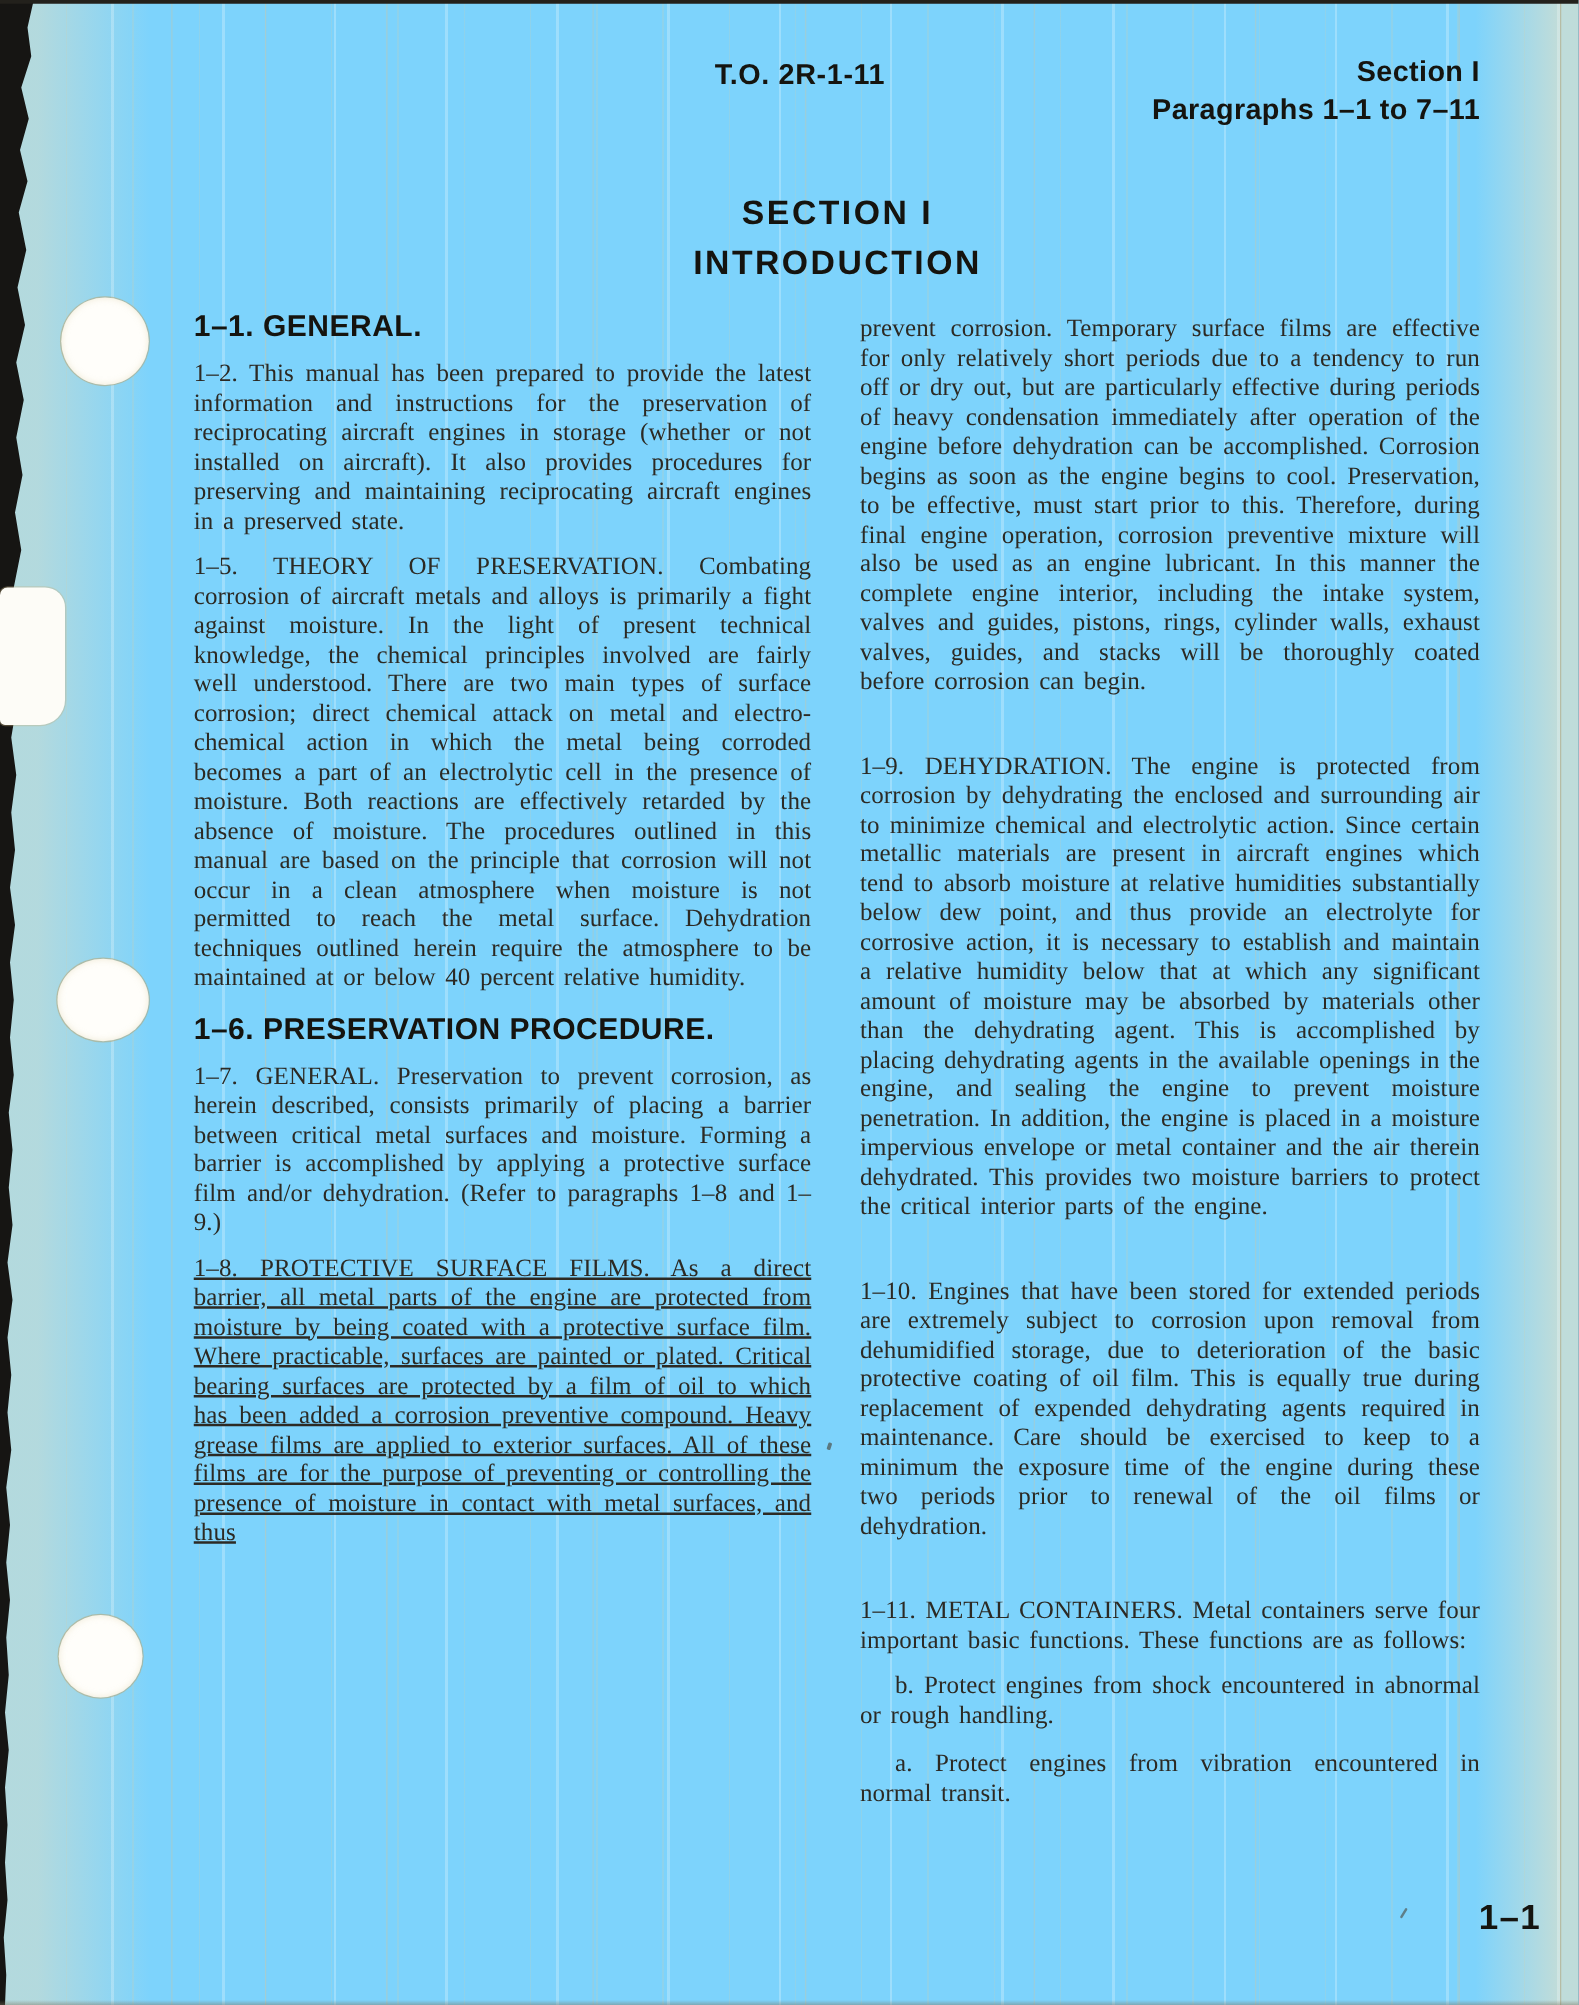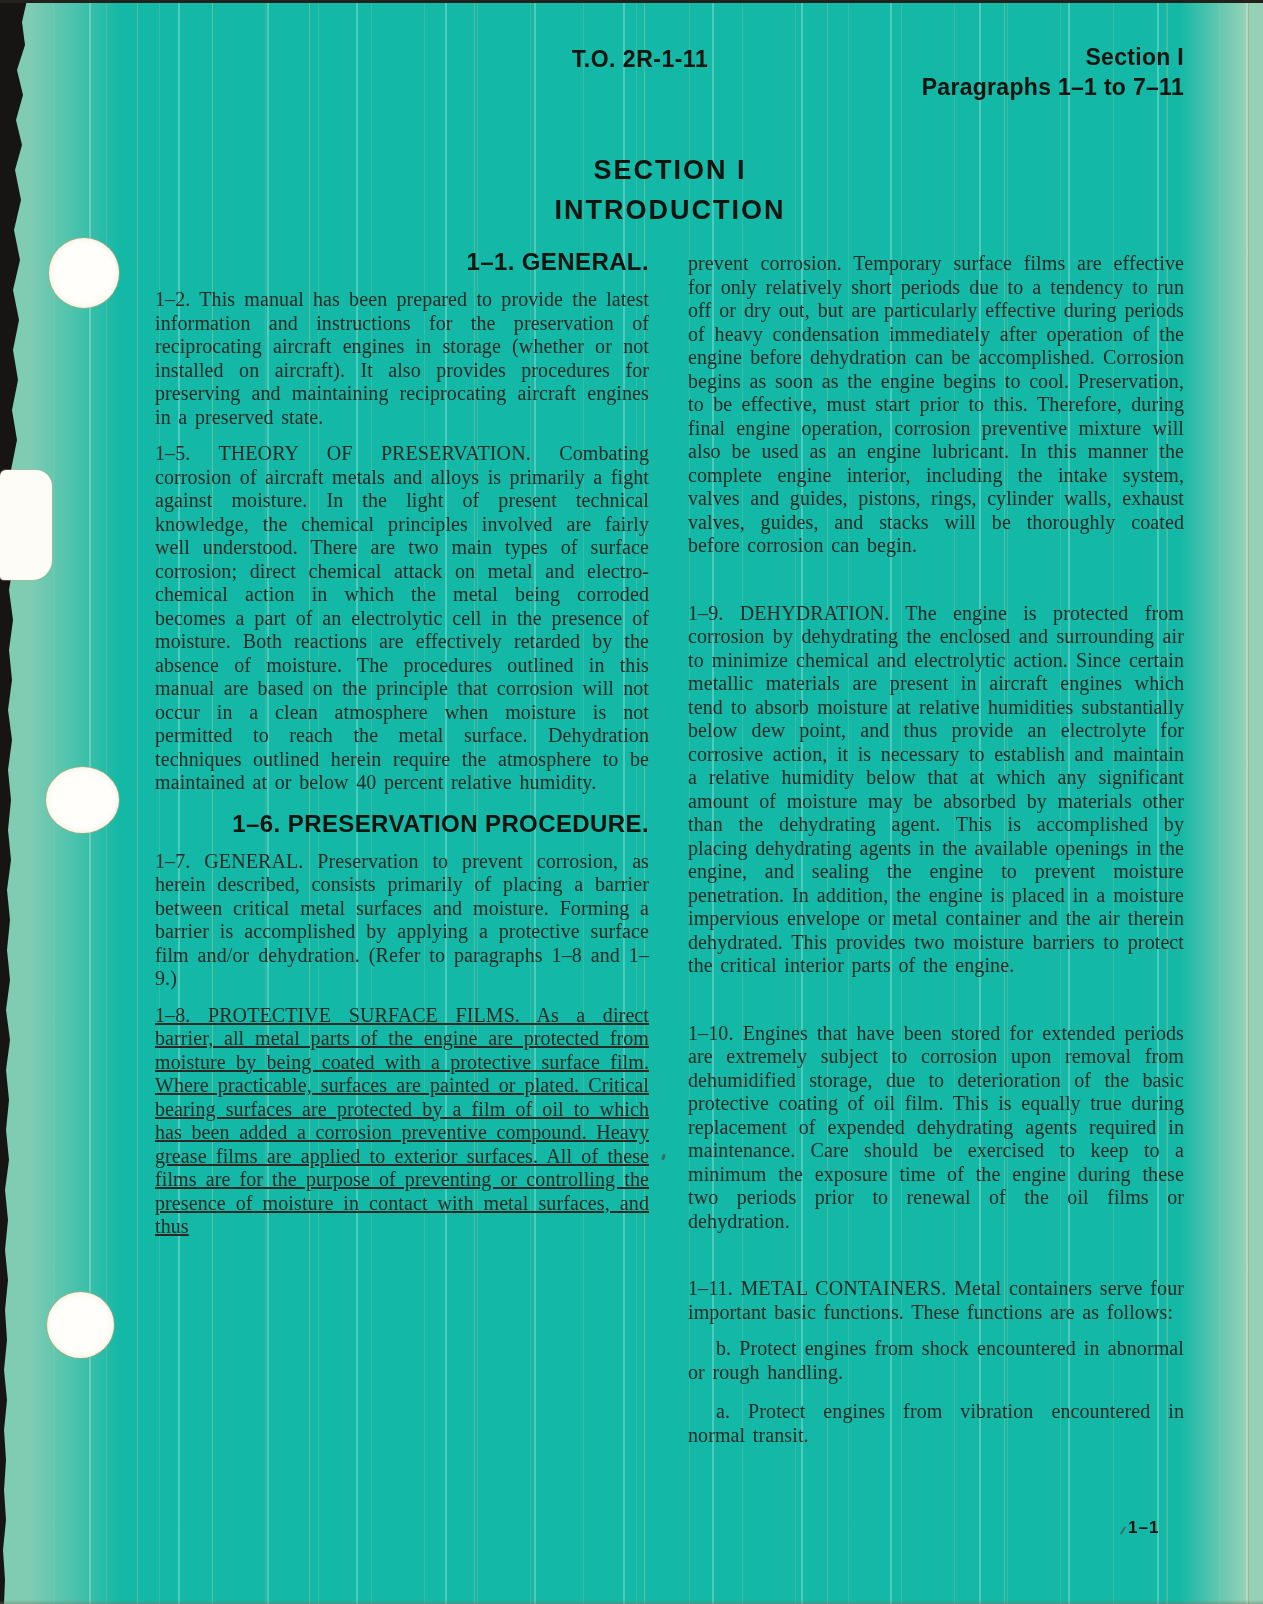--- a/index.html
+++ b/index.html
@@ -1,19 +1,19 @@
 <!DOCTYPE html>
 <html><head>
 <meta charset="utf-8">
 <style>
   html,body{margin:0;padding:0;background:#777;}
   .page{
     position:relative;
     width:1263px;height:1604px;
-    background:#14b8a6;
+    background:#7dd3fc;
     overflow:hidden;
     font-family:"Liberation Serif", serif;
     color:#2c2a24;
   }
   
   .page::before{
     content:"";position:absolute;inset:0;z-index:1;pointer-events:none;
     background:
       repeating-linear-gradient(90deg, rgba(222,205,158,0.18) 0 1px, rgba(0,0,0,0) 1px 53px),
       repeating-linear-gradient(90deg, rgba(255,255,252,0.25) 0 2px, rgba(0,0,0,0) 2px 89px),
@@ -50,27 +50,27 @@
   .col-left{left:155px;top:248px;width:494px;}
   .col-right{left:688px;top:252px;width:496px;}
   .col p{
     margin:0 0 13px 0;
     font-size:20px;line-height:23.5px;
     text-align:justify;
     word-spacing:2.5px;letter-spacing:.1px;
   }
   .col h2{
     font-size:24px;letter-spacing:.4px;margin:15px 0 12px 0;
-    font-family:"Liberation Sans", sans-serif;font-weight:700;color:#15140f;text-align:right;
+    font-family:"Liberation Sans", sans-serif;font-weight:700;color:#15140f;
   }
   .col h2.first{margin-top:0;}
   p.cont{text-align-last:justify;text-decoration:underline;}
   .col-right p.gap{margin-bottom:44px;}
   .col-right p.item{text-indent:28px;margin-bottom:16px;}
-  .page-number{position:absolute;left:1128px;top:1518px;font-size:17px;letter-spacing:1px;z-index:5;}
+  .page-number{position:absolute;left:1183px;top:1518px;font-size:28px;letter-spacing:1px;z-index:5;}
 </style>
 </head>
 <body>
 
 <div class="page">
 
   <svg class="torn-edge" width="40" height="1604" viewBox="0 0 40 1604">
     <polygon fill="#161513" points="0,0 27,0 22,22 25,45 17,70 23,95 16,120 22,145 15,170 21,200 14,230 20,260 13,290 19,320 13,350 18,380 12,410 17,440 11,470 15,500 10,530 14,560 9,590 13,620 9,650 12,680 8,710 12,740 8,770 11,800 8,830 11,860 7,890 10,920 7,950 10,980 6,1010 10,1040 6,1070 9,1100 6,1130 9,1160 5,1190 8,1220 5,1250 8,1280 5,1310 7,1340 4,1370 7,1400 4,1430 6,1460 4,1490 6,1520 3,1550 5,1580 4,1604 0,1604"></polygon>
   </svg>
   <div class="top-edge"></div>

